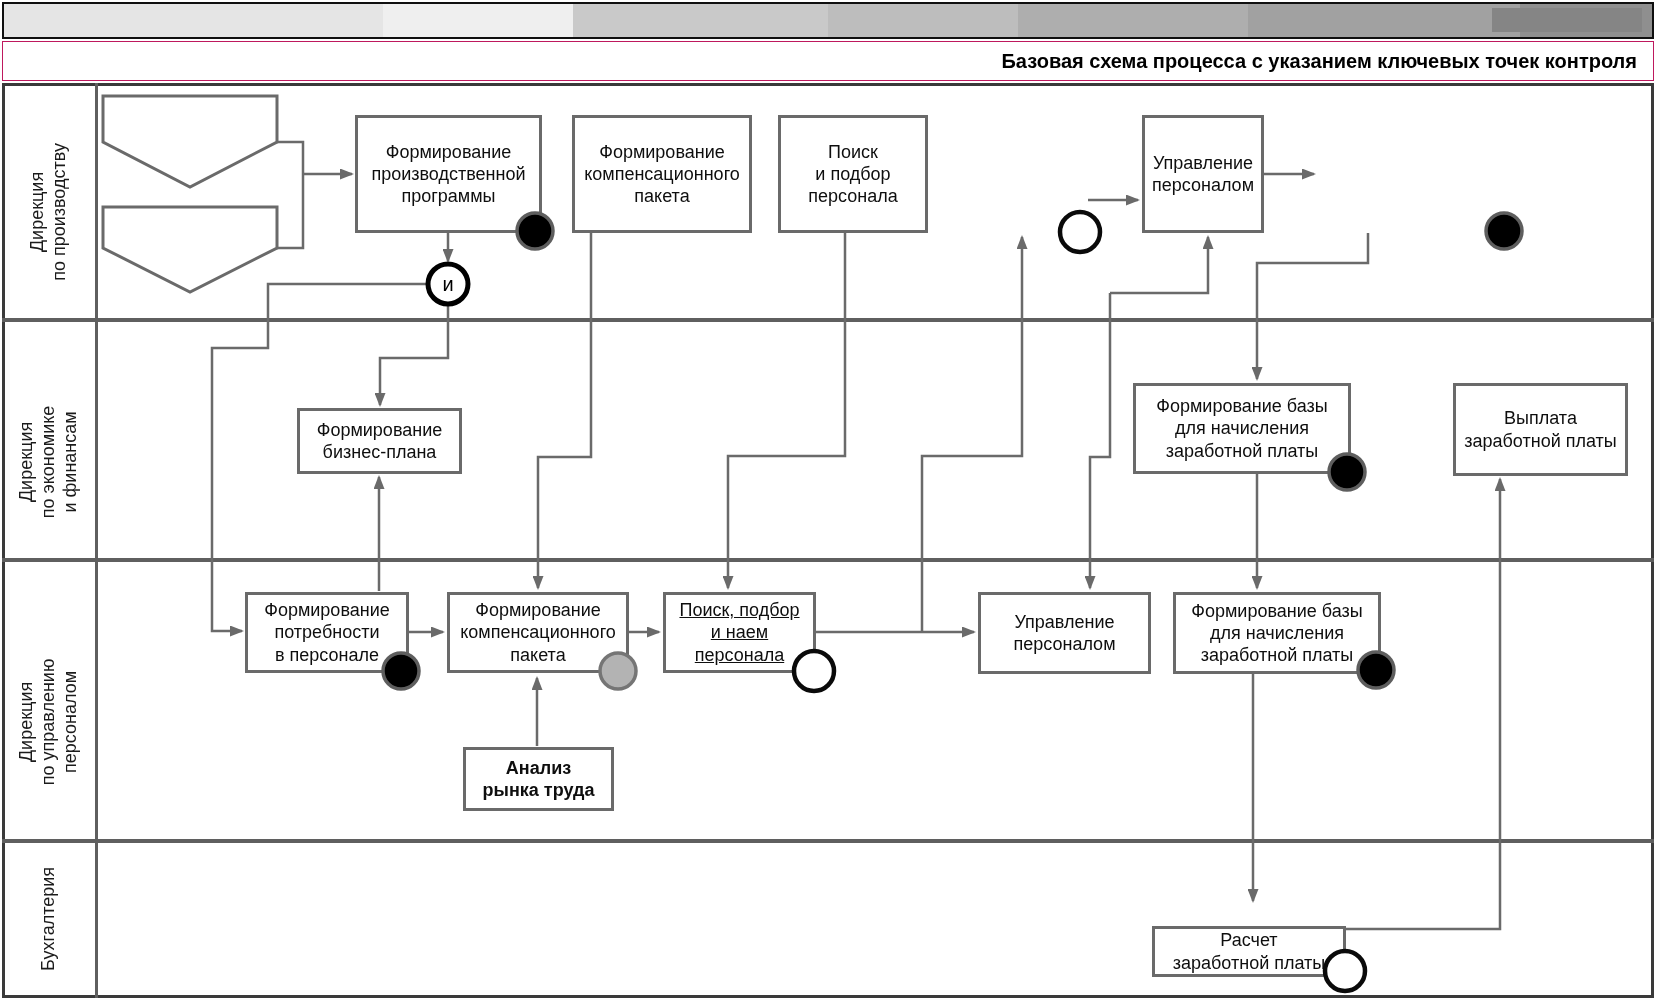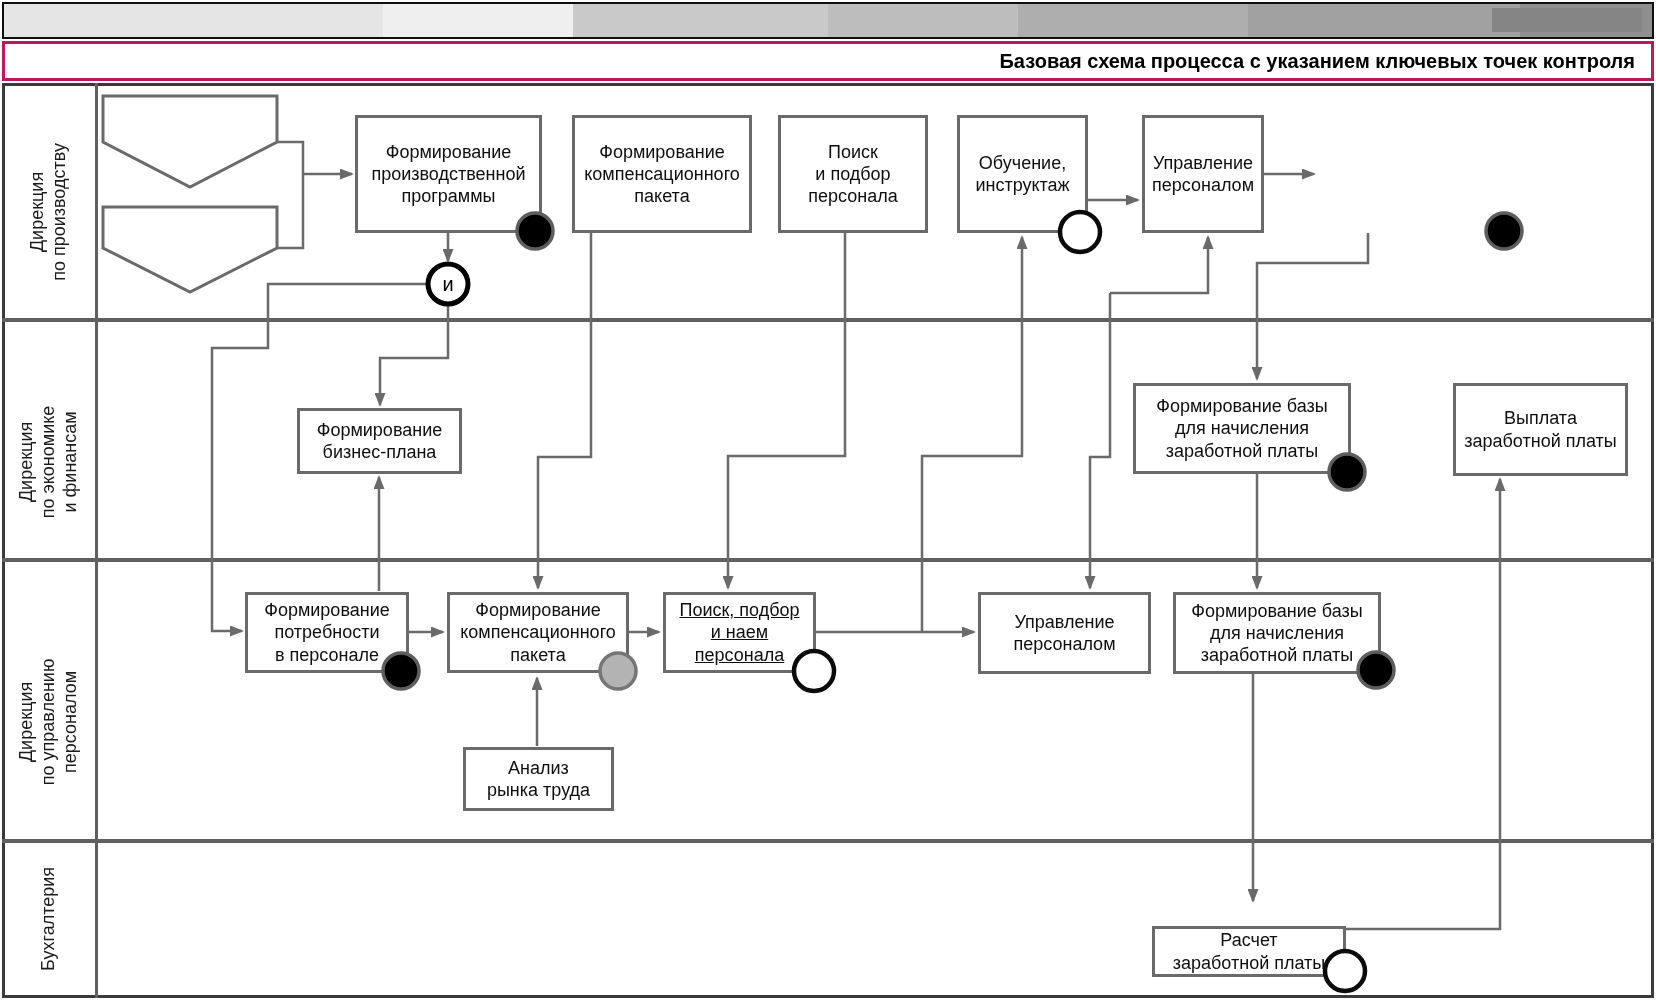--- a/index.html
+++ b/index.html
@@ -8,21 +8,21 @@
           font-family:"Liberation Sans","DejaVu Sans",sans-serif;color:#111;}
   .titlebar{position:absolute;left:2px;top:2px;width:1652px;height:37px;
     border:2px solid #0f0f0f;
     background:linear-gradient(90deg,#e5e5e5 0,#e5e5e5 23%,#efefef 23%,#efefef 34.5%,
       #c9c9c9 34.5%,#c9c9c9 50%,#bdbdbd 50%,#bdbdbd 61.5%,#aeaeae 61.5%,#aeaeae 75.5%,
       #a1a1a1 75.5%,#a1a1a1 92%,#8f8f8f 92%,#8f8f8f 100%);
     display:flex;align-items:center;padding-left:18px;
     font-size:20px;font-weight:bold;color:#000;}
   .titleblock{position:absolute;right:10px;top:4px;width:150px;height:24px;background:#858585;}
   .subtitlebar{position:absolute;left:2px;top:41px;width:1652px;height:40px;background:#fff;
-    border:3px solid #be185d;display:flex;align-items:center;justify-content:flex-end;
+    border:1px solid #be185d;display:flex;align-items:center;justify-content:flex-end;
     padding-right:16px;font-size:20px;font-weight:bold;color:#000;}
   .lanesarea{position:absolute;left:2px;top:83px;width:1652px;height:915px;
     border:3px solid #3a3a3a;background:#fff;}
   .hdiv{position:absolute;left:2px;width:1652px;height:4px;background:#5f5f5f;}
   .vdiv{position:absolute;left:95px;top:83px;width:3px;height:915px;background:#5f5f5f;}
   .lanelabel{position:absolute;width:220px;left:-61px;text-align:center;
     font-size:18px;line-height:1.22;color:#1b1b1b;white-space:pre-line;
     transform:rotate(-90deg);transform-origin:center center;}
   .node{position:absolute;background:#fff;border:3px solid #6a6a6a;
     display:flex;align-items:center;justify-content:center;text-align:center;
@@ -73,22 +73,20 @@
 
   <div class="node" style="left:355px;top:115px;width:187px;height:118px;">Формирование
 производственной
 программы</div>
   <div class="node" style="left:572px;top:115px;width:180px;height:118px;">Формирование
 компенсационного
 пакета</div>
   <div class="node" style="left:778px;top:115px;width:150px;height:118px;">Поиск
 и подбор
 персонала</div>
-  <div class="node" style="left:957px;top:115px;width:131px;height:118px;">Обучение,
-инструктаж</div>
   <div class="node" style="left:1142px;top:115px;width:122px;height:118px;">Управление
 персоналом</div>
 
   <div class="node" style="left:297px;top:408px;width:165px;height:66px;">Формирование
 бизнес-плана</div>
   <div class="node" style="left:1133px;top:383px;width:218px;height:91px;">Формирование базы
 для начисления
 заработной платы</div>
   <div class="node" style="left:1413px;top:383px;width:175px;height:93px;margin-left:40px;">Выплата
 заработной платы</div>
@@ -100,21 +98,21 @@
 компенсационного
 пакета</div>
   <div class="node" style="left:663px;top:592px;width:153px;height:81px;text-decoration:underline;">Поиск, подбор
 и наем
 персонала</div>
   <div class="node" style="left:978px;top:592px;width:173px;height:82px;">Управление
 персоналом</div>
   <div class="node" style="left:1173px;top:592px;width:208px;height:82px;">Формирование базы
 для начисления
 заработной платы</div>
-  <div class="node" style="left:463px;top:747px;width:151px;height:64px;">Анализ
+  <div class="node" style="left:463px;top:747px;width:151px;height:64px;font-weight:bold;">Анализ
 рынка труда</div>
 
   <div class="node" style="left:1152px;top:926px;width:194px;height:51px;">Расчет
 заработной платы</div>
 
   <svg class="overlay" width="1656" height="1000" viewBox="0 0 1656 1000">
     <defs>
       <marker id="ah" markerUnits="userSpaceOnUse" markerWidth="14" markerHeight="11" refX="12" refY="5.5" orient="auto">
         <path d="M0,0 L14,5.5 L0,11 z" fill="#6a6a6a"></path>
       </marker>

